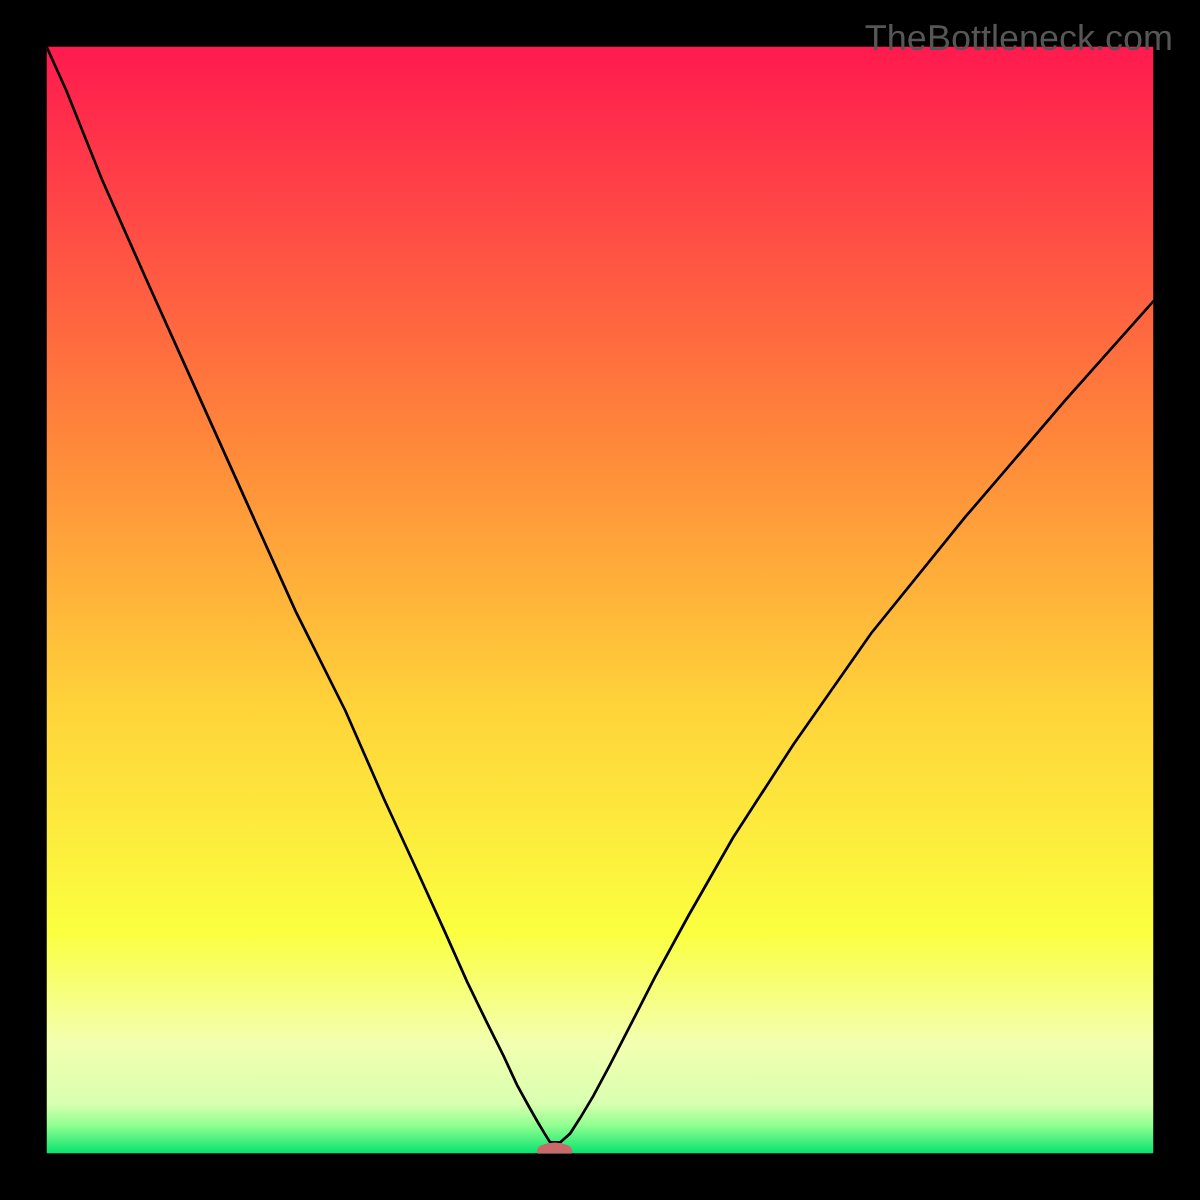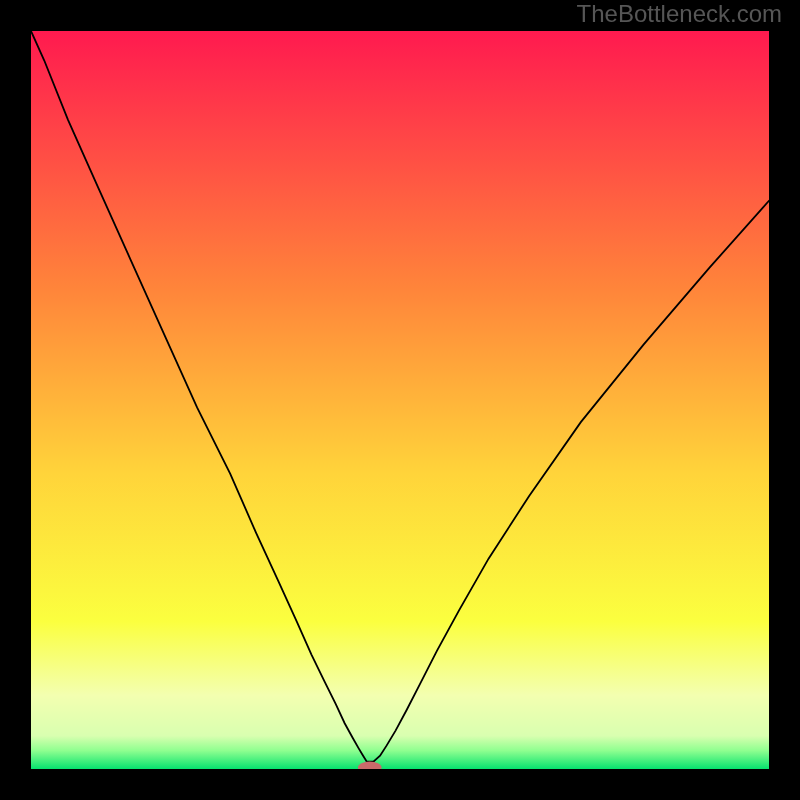--- a/index.html
+++ b/index.html
@@ -11,21 +11,21 @@
     overflow: hidden;
   }
   .frame {
     position: relative;
     width: 800px;
     height: 800px;
     background: #000;
   }
   .watermark {
     position: absolute;
-    top: 0;
+    top: 12px;
     right: 18px;
     font-family: Arial, Helvetica, sans-serif;
     font-size: 24px;
     font-weight: 500;
     color: #565656;
     letter-spacing: 0px;
     z-index: 3;
   }
   svg.plot {
     position: absolute;

